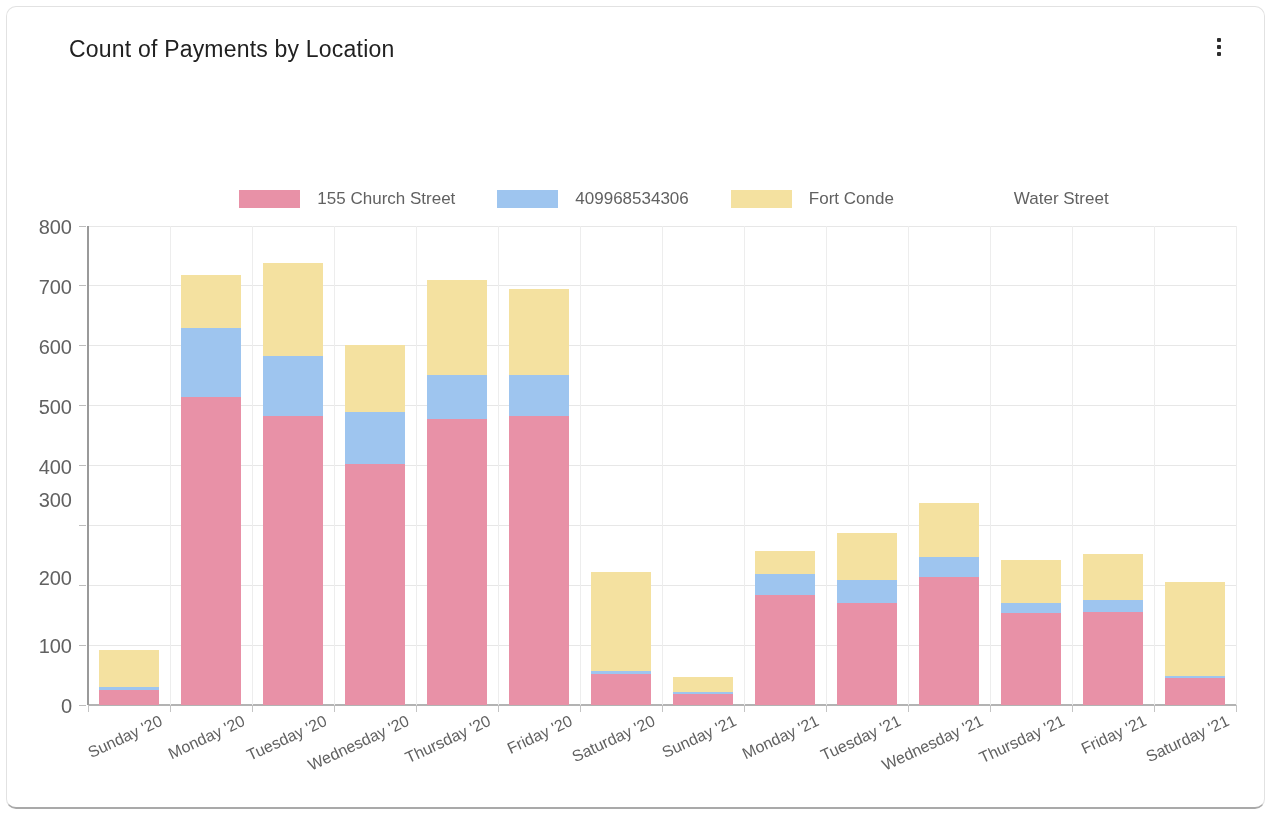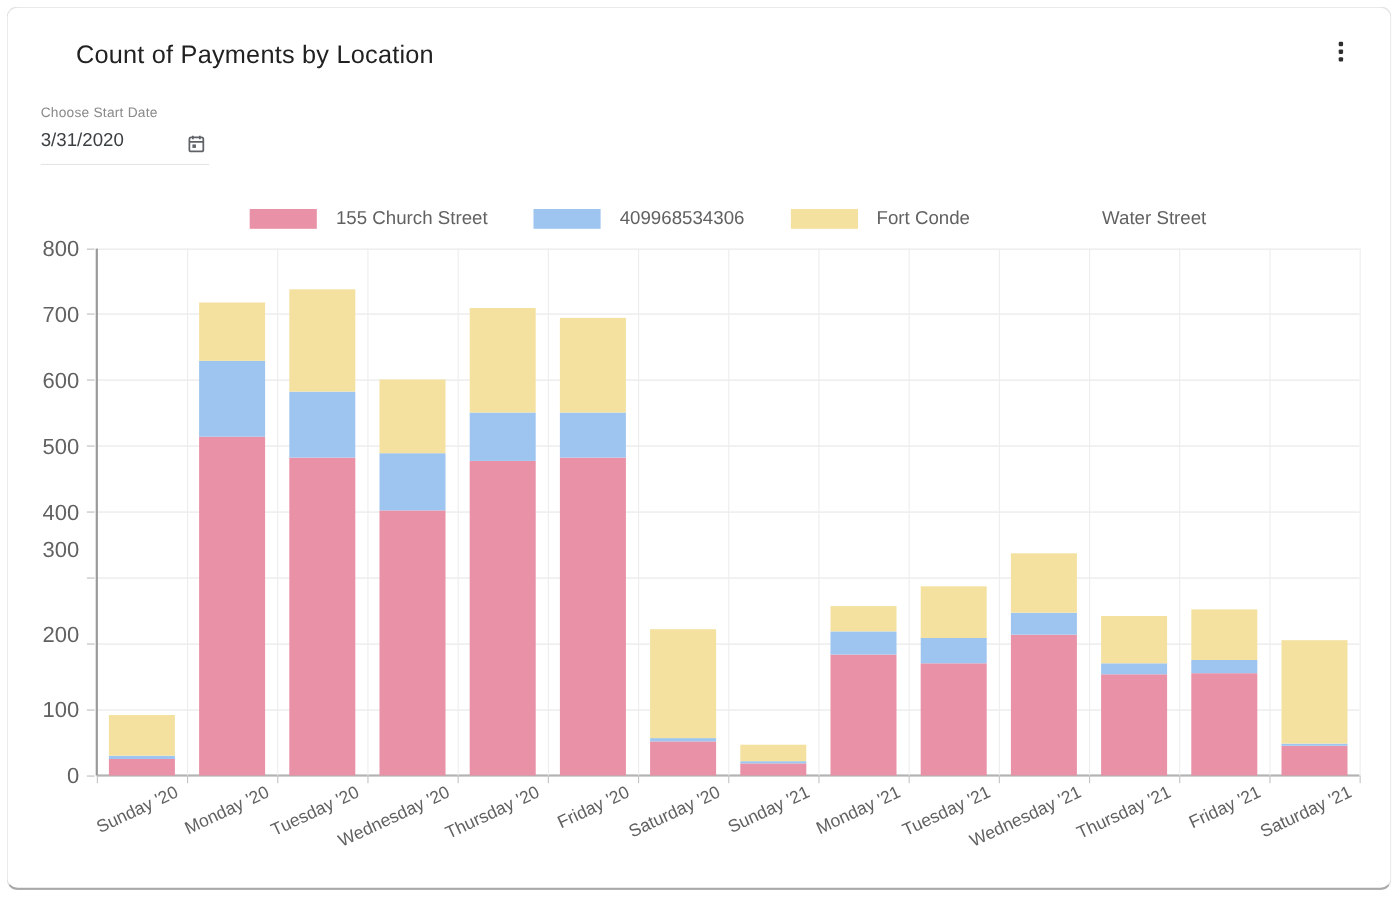--- a/index.html
+++ b/index.html
@@ -20,21 +20,21 @@
   .field .fvalue { font-size:17px; color:#3c4043; margin-top:9px; }
   .field .underline { position:absolute; left:0; right:0; top:54px; height:1px; background:#e4e4e4; }
   .field-start { left:37px; width:153px; }
   .field-end   { left:232px; width:153px; }
   .field-period{ left:427px; width:155px; }
   .cal-icon { position:absolute; right:2px; top:26px; }
   .caret { position:absolute; right:6px; top:33px; width:0; height:0;
            border-left:6px solid transparent; border-right:6px solid transparent;
            border-top:7px solid #5f6368; }
 
-  .legend { position:absolute; left:88px; top:188px; width:1148px; height:22px;
+  .legend { position:absolute; left:100px; top:188px; width:1148px; height:22px;
             display:flex; justify-content:center; align-items:center; gap:42px; }
   .legend-item { display:flex; align-items:center; gap:17px; cursor:pointer; }
   .legend-swatch { width:61px; height:18px; }
   .legend-label { font-size:17px; color:#616161; }
 
   .plot { position:absolute; left:88px; top:226px; width:1148px; height:479px; }
   .hgrid { position:absolute; left:0; width:100%; height:1px; background:#e7e7e7; }
   .hgrid.zero { height:2px; background:#b3b3b3; }
   .vgrid { position:absolute; top:0; height:100%; width:1px; background:#ededed; }
   .vgrid.axis { width:2px; background:#9a9a9a; }
@@ -53,34 +53,20 @@
   <div class="card"></div>
 
   <div class="title">Count of Payments by Location</div>
 
   <div class="kebab">
     <span></span>
     <span></span>
     <span></span>
   </div>
 
-  <div class="field field-start">
-    <div class="flabel">Choose Start Date</div>
-    <div class="fvalue">3/31/2020</div>
-    <span class="cal-icon">
-      <svg width="19" height="19" viewBox="0 0 24 24" fill="none" stroke="#5f6368" stroke-width="2">
-        <rect x="4" y="5" width="16" height="16" rx="2"></rect>
-        <line x1="8" y1="3" x2="8" y2="7"></line>
-          <line x1="16" y1="3" x2="16" y2="7"></line>
-        <line x1="4" y1="10" x2="20" y2="10"></line>
-        <rect x="7.5" y="13" width="4" height="4" fill="#5f6368" stroke="none"></rect>
-      </svg>
-    </span>
-    <div class="underline"></div>
-  </div>
 
 
 
   <div class="legend">
       <div class="legend-item">
         <div class="legend-swatch" style="background: rgb(232, 145, 167);"></div>
         <div class="legend-label">155 Church Street</div>
       </div>
       <div class="legend-item">
         <div class="legend-swatch" style="background: rgb(158, 197, 239);"></div>

